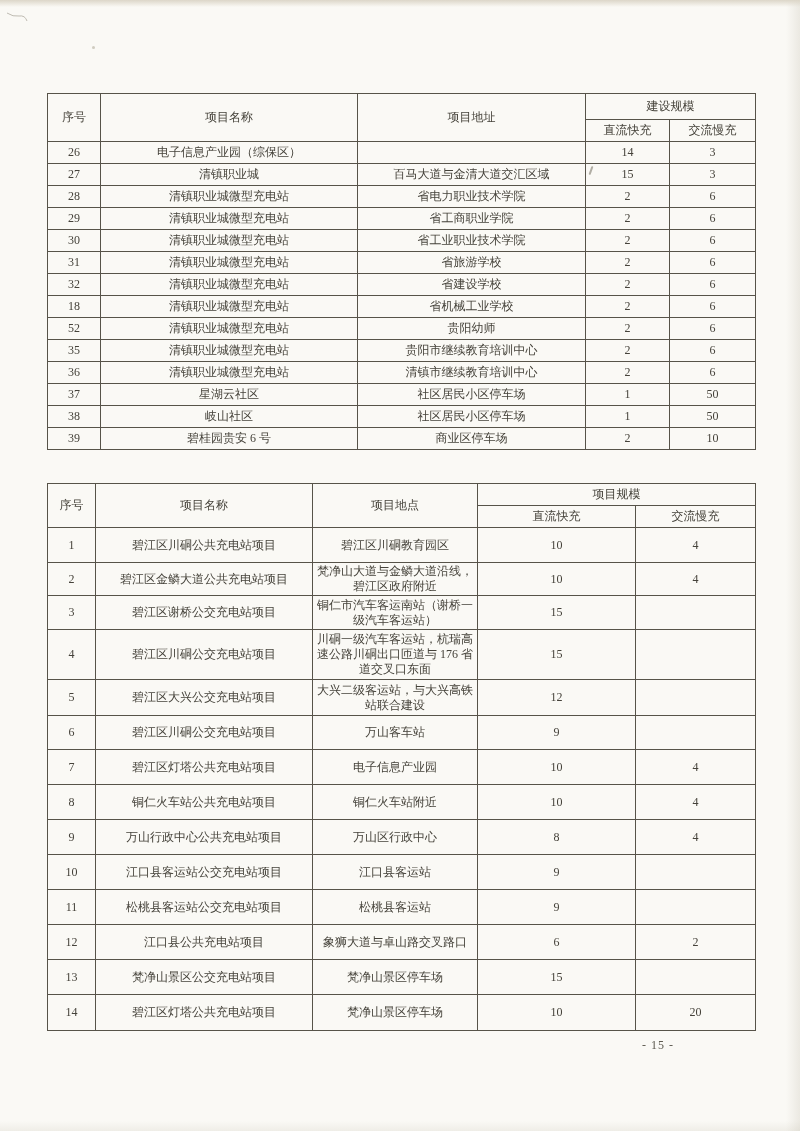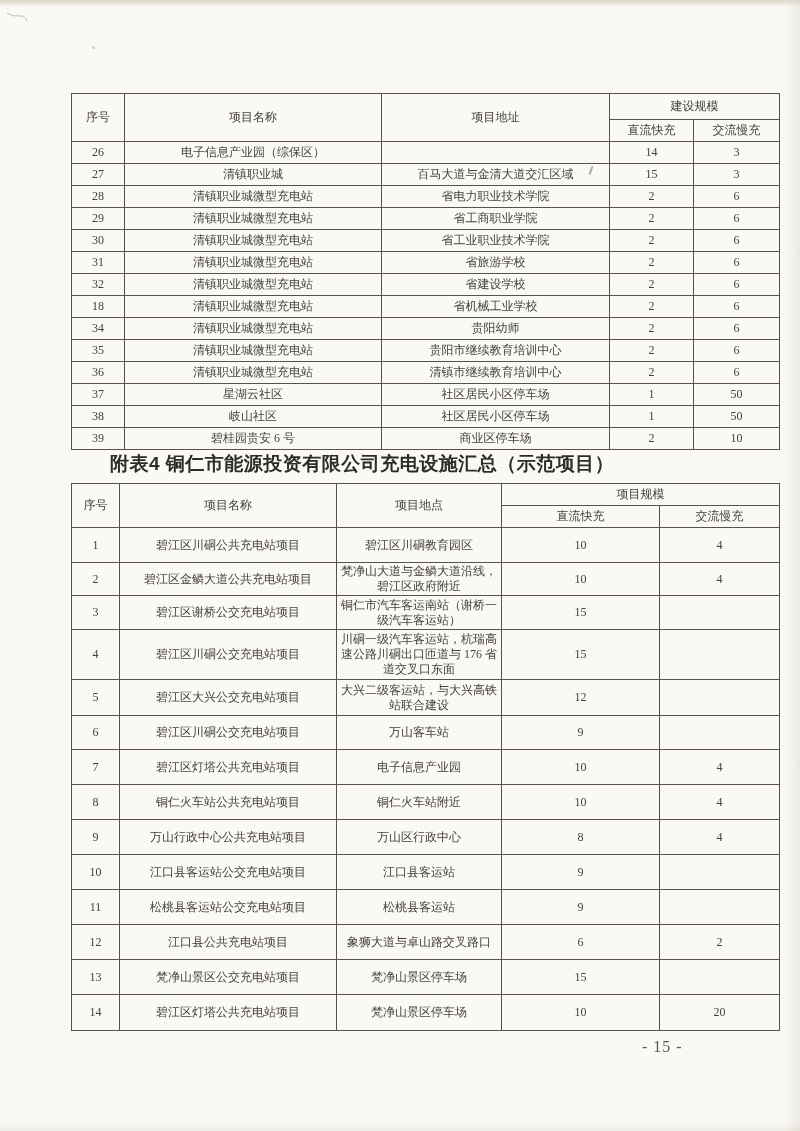--- a/index.html
+++ b/index.html
@@ -12,21 +12,21 @@
     overflow:hidden;
   }
   .page{
     position:absolute;inset:0;
     background:
       linear-gradient(180deg, #dcd6c8 0px, rgba(250,249,245,0) 7px),
       linear-gradient(270deg, rgba(190,184,168,.25) 0px, rgba(250,249,245,0) 14px),
       linear-gradient(0deg, rgba(190,184,168,.18) 0px, rgba(250,249,245,0) 10px),
       #faf9f5;
   }
-  table{border-collapse:collapse;table-layout:fixed;position:absolute;margin-left:24px;}
+  table{border-collapse:collapse;table-layout:fixed;position:absolute;}
   td,th{
     border:1px solid #575349;
     text-align:center;vertical-align:middle;
     font-weight:normal;
     font-size:12px;line-height:15px;
     padding:1px 3px;
     overflow:hidden;
     color:#45423a;
   }
   .tbl1{left:47px;top:93px;width:708px;}
@@ -35,21 +35,21 @@
   .hdr-main{height:26px;}
   .hdr-sub{height:22px;}
   .section-title{
     position:absolute;left:110px;top:451px;
     font-family:"Liberation Sans", sans-serif;
     font-weight:bold;font-size:19px;color:#2e2c27;
     letter-spacing:.5px;white-space:nowrap;
   }
   .page-number{
     position:absolute;left:642px;top:1038px;
-    font-size:16px;color:#5c594f;letter-spacing:1px;
+    font-size:12px;color:#5c594f;letter-spacing:1px;
   }
   .pen-tick{
     position:absolute;left:590px;top:166px;width:2px;height:9px;
     background:#8a8678;opacity:.65;transform:rotate(20deg);border-radius:1px;
   }
   .corner-squiggle{
     position:absolute;left:6px;top:10px;opacity:.55;
   }
   .smudge{
     position:absolute;left:92px;top:46px;width:3px;height:3px;
@@ -135,21 +135,21 @@
       <td>6</td>
     </tr>
     <tr class="data">
       <td>18</td>
       <td>清镇职业城微型充电站</td>
       <td>省机械工业学校</td>
       <td>2</td>
       <td>6</td>
     </tr>
     <tr class="data">
-      <td>34</td>
+      <td>52</td>
       <td>清镇职业城微型充电站</td>
       <td>贵阳幼师</td>
       <td>2</td>
       <td>6</td>
     </tr>
     <tr class="data">
       <td>35</td>
       <td>清镇职业城微型充电站</td>
       <td>贵阳市继续教育培训中心</td>
       <td>2</td>
@@ -181,21 +181,20 @@
       <td>碧桂园贵安 6 号</td>
       <td>商业区停车场</td>
       <td>2</td>
       <td>10</td>
     </tr>
   </tbody>
     </table>
 
   <div class="pen-tick"></div>
 
-  <div class="section-title">附表4 铜仁市能源投资有限公司充电设施汇总（示范项目）</div>
 
   <table class="tbl2">
     <colgroup>
       <col style="width:48px">
         <col style="width:217px">
         <col style="width:165px">
         <col style="width:158px">
         <col style="width:120px">
     </colgroup>
     <tbody>

